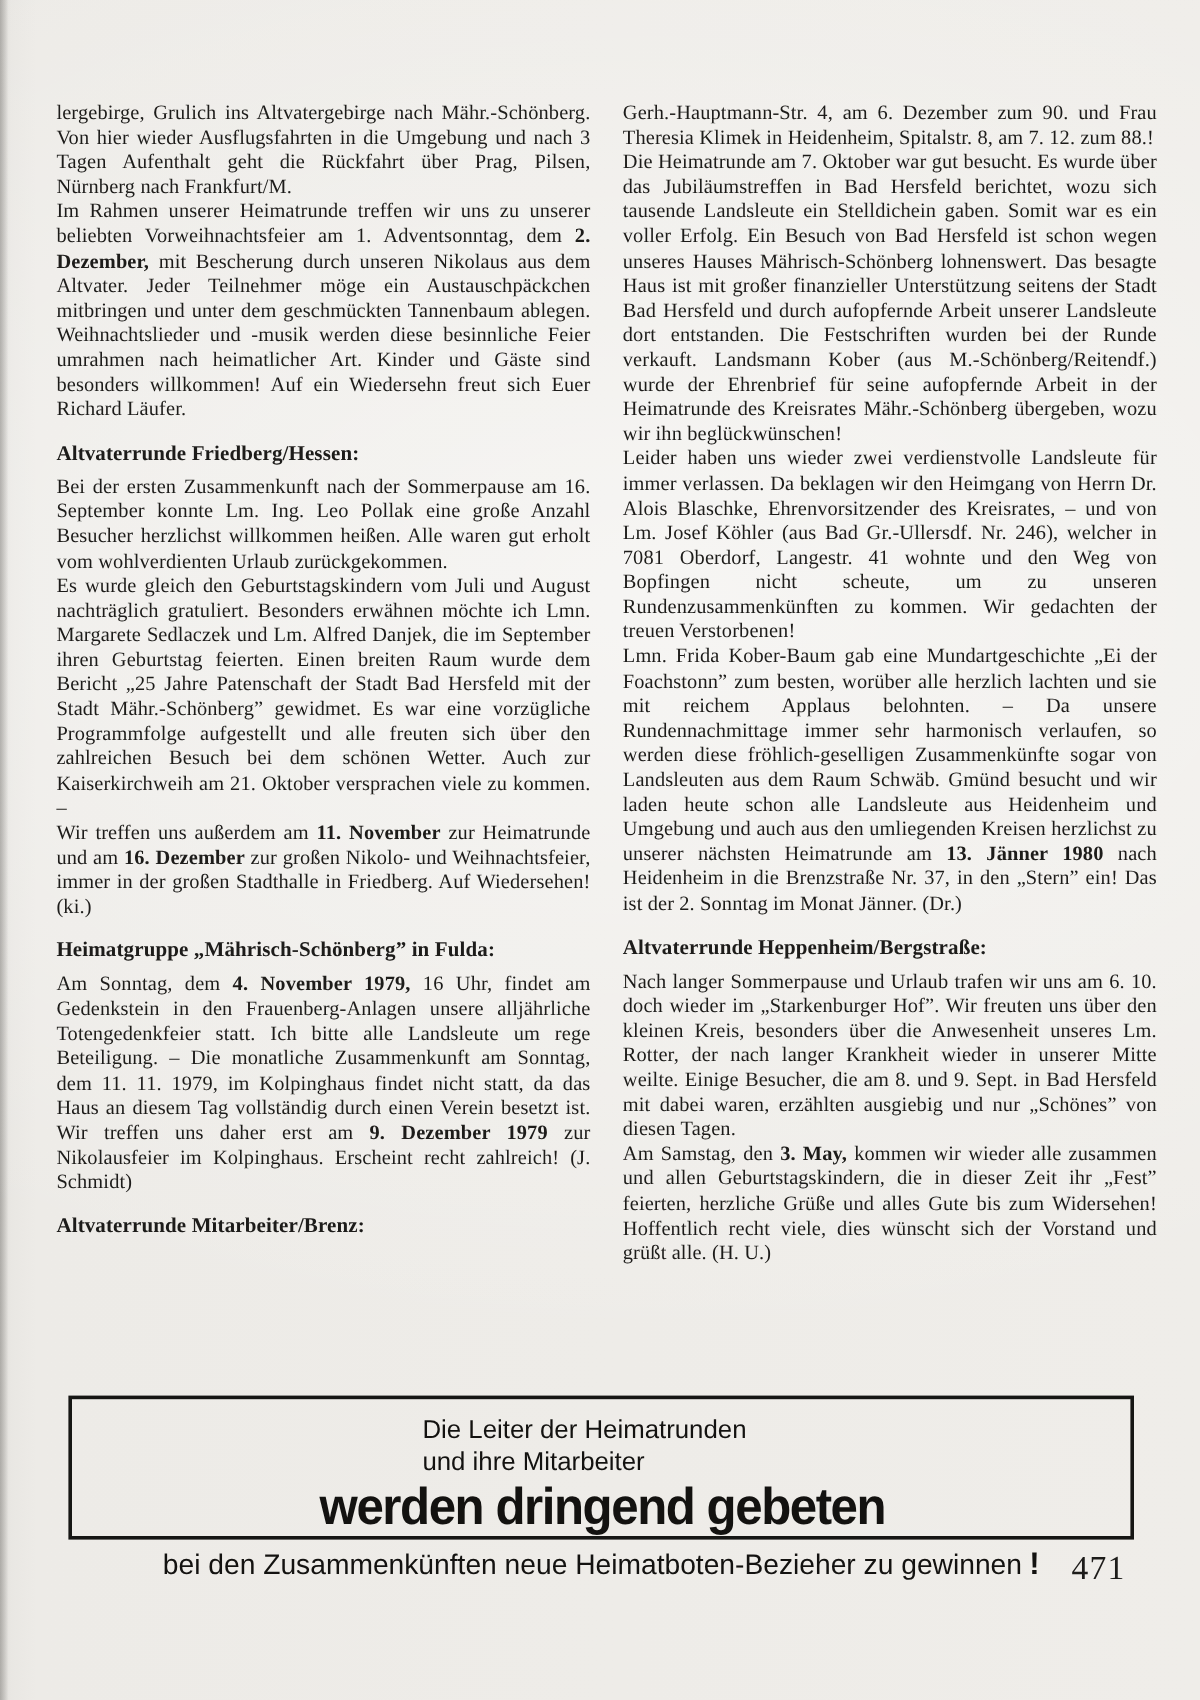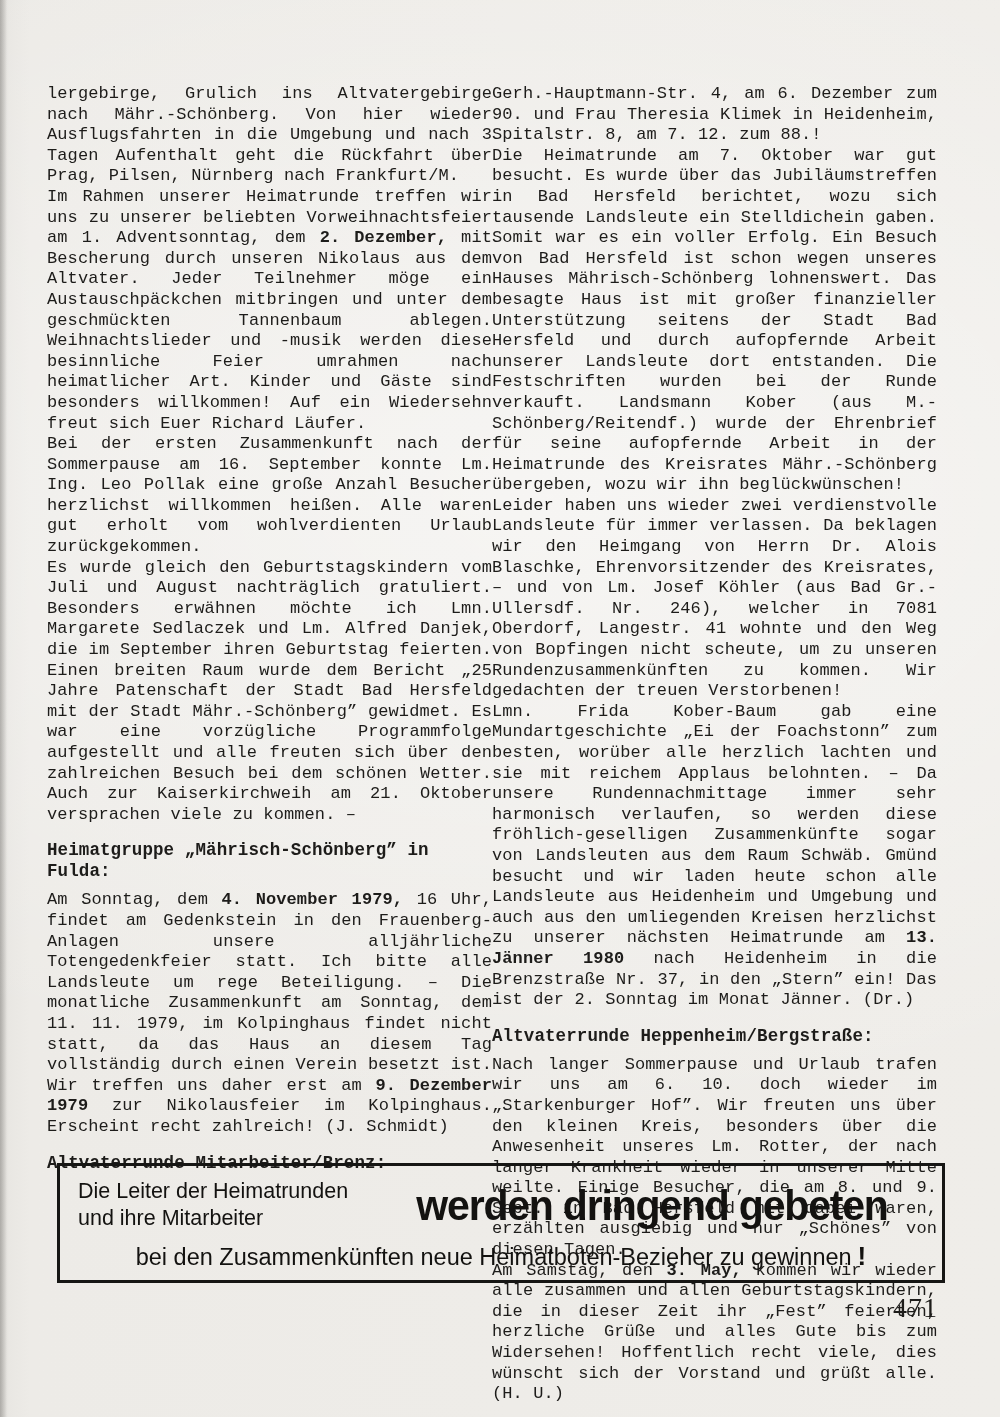--- a/index.html
+++ b/index.html
@@ -27,21 +27,21 @@
     left: 0; top: 0;
     width: 7px; height: 100%;
     background: linear-gradient(90deg, rgba(120,118,114,0.45), rgba(120,118,114,0));
   }
   .content {
     position: absolute;
     left: 47px;
     top: 84px;
     width: 917px;
     display: flex;
-    font-family: Liberation Mono, monospace;
+    gap: 27px;
   }
   .col {
     width: 445px;
     font-size: 17px;
     line-height: 20.6px;
     text-align: justify;
     letter-spacing: 0.1px;
   }
   .col section { margin: 0; }
   .sec-heading {
@@ -62,20 +62,21 @@
     width: 882px;
     height: 114px;
     border: 3px solid #161614;
     font-family: "Liberation Sans", sans-serif;
     color: #131210;
   }
   .box-row1 {
     display: flex;
     align-items: center;
     padding: 12px 16px 0 18px;
+    flex-direction: column;
   }
   .box-small {
     width: 300px;
     font-size: 21.5px;
     line-height: 27px;
   }
   .box-big {
     flex: 1;
     font-size: 41px;
     font-weight: bold;
@@ -108,22 +109,24 @@
 <div class="page">
   <div class="scan-edge"></div>
 
   <div class="content">
     <div class="col">
         <section>
           <p class="para">lergebirge, Grulich ins Altvatergebirge nach Mähr.-Schönberg. Von hier wieder Ausflugsfahrten in die Umgebung und nach 3 Tagen Aufenthalt geht die Rückfahrt über Prag, Pilsen, Nürnberg nach Frankfurt/M.</p>
           <p class="para">Im Rahmen unserer Heimatrunde treffen wir uns zu unserer beliebten Vorweihnachtsfeier am 1. Adventsonntag, dem <b>2. Dezember,</b> mit Bescherung durch unseren Nikolaus aus dem Altvater. Jeder Teilnehmer möge ein Austauschpäckchen mitbringen und unter dem geschmückten Tannenbaum ablegen. Weihnachtslieder und -musik werden diese besinnliche Feier umrahmen nach heimatlicher Art. Kinder und Gäste sind besonders willkommen! Auf ein Wiedersehn freut sich Euer Richard Läufer.</p>
         </section>
         <section>
+          <h2 class="sec-heading">Altvaterrunde Friedberg/Hessen:</h2>
           <p class="para">Bei der ersten Zusammenkunft nach der Sommerpause am 16. September konnte Lm. Ing. Leo Pollak eine große Anzahl Besucher herzlichst willkommen heißen. Alle waren gut erholt vom wohlverdienten Urlaub zurückgekommen.</p>
           <p class="para">Es wurde gleich den Geburtstagskindern vom Juli und August nachträglich gratuliert. Besonders erwähnen möchte ich Lmn. Margarete Sedlaczek und Lm. Alfred Danjek, die im September ihren Geburtstag feierten. Einen breiten Raum wurde dem Bericht „25 Jahre Patenschaft der Stadt Bad Hersfeld mit der Stadt Mähr.-Schönberg” gewidmet. Es war eine vorzügliche Programmfolge aufgestellt und alle freuten sich über den zahlreichen Besuch bei dem schönen Wetter. Auch zur Kaiserkirchweih am 21. Oktober versprachen viele zu kommen. –</p>
+          <p class="para">Wir treffen uns außerdem am <b>11. November</b> zur Heimatrunde und am <b>16. Dezember</b> zur großen Nikolo- und Weihnachtsfeier, immer in der großen Stadthalle in Friedberg. Auf Wiedersehen! (ki.)</p>
         </section>
         <section>
           <h2 class="sec-heading">Heimatgruppe „Mährisch-Schönberg” in Fulda:</h2>
           <p class="para">Am Sonntag, dem <b>4. November 1979,</b> 16 Uhr, findet am Gedenkstein in den Frauenberg-Anlagen unsere alljährliche Totengedenkfeier statt. Ich bitte alle Landsleute um rege Beteiligung. – Die monatliche Zusammenkunft am Sonntag, dem 11. 11. 1979, im Kolpinghaus findet nicht statt, da das Haus an diesem Tag vollständig durch einen Verein besetzt ist. Wir treffen uns daher erst am <b>9. Dezember 1979</b> zur Nikolausfeier im Kolpinghaus. Erscheint recht zahlreich! (J. Schmidt)</p>
         </section>
         <section>
           <h2 class="sec-heading">Altvaterrunde Mitarbeiter/Brenz:</h2>
         </section>
       </div>
     <div class="col">

